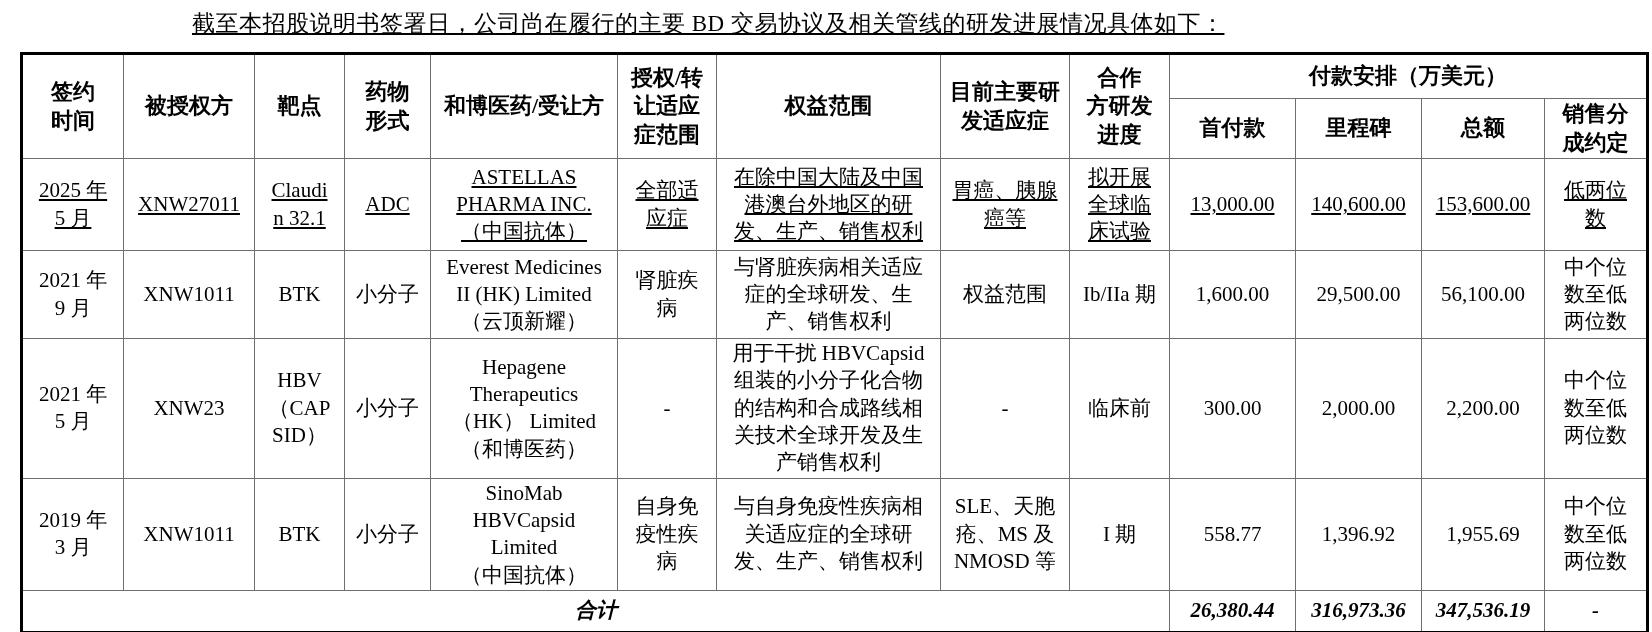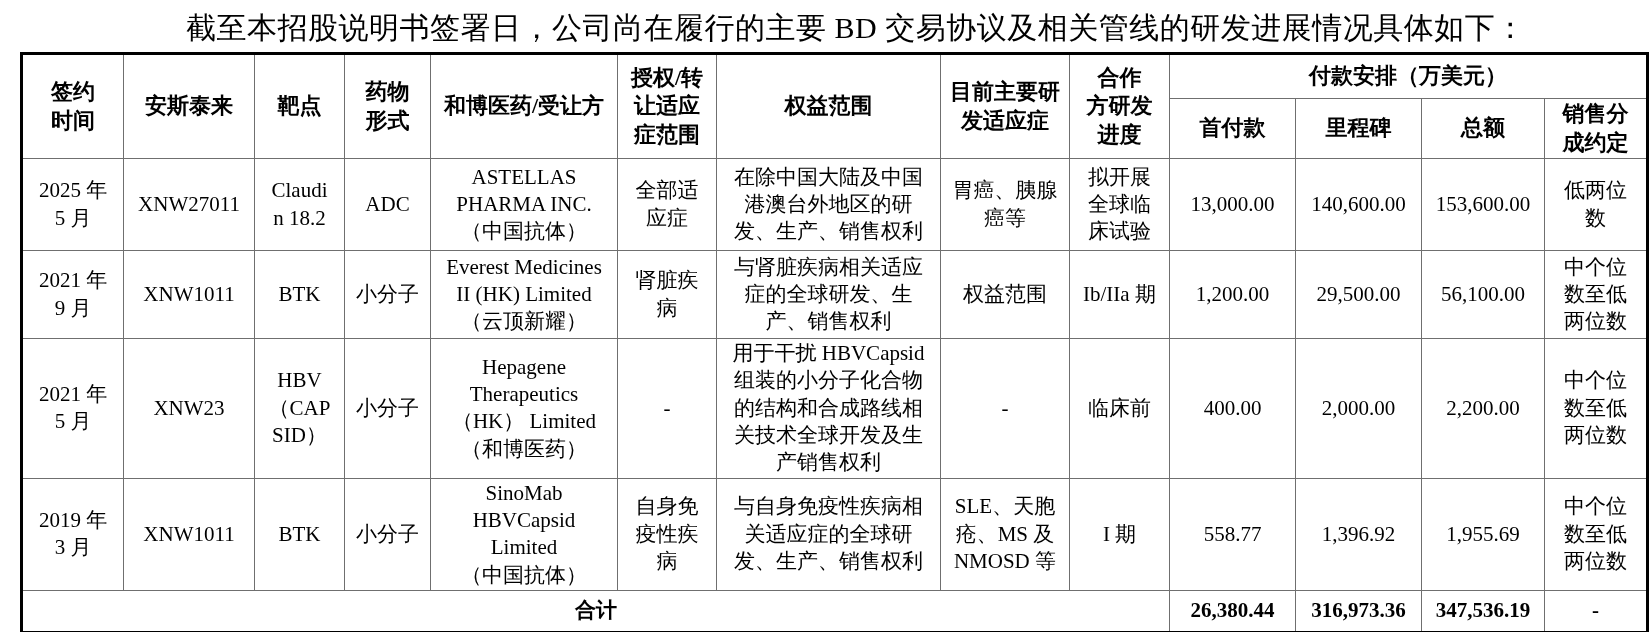--- a/index.html
+++ b/index.html
@@ -6,24 +6,25 @@
   body{
     width:1652px;height:632px;
     background:#ffffff;
     font-family:"Liberation Serif","DejaVu Serif",serif;
     color:#000;
     position:relative;
     overflow:hidden;
   }
   .intro{
     position:absolute;
-    left:186px;top:8px;
-    font-size:30px;
+    left:192px;top:8px;
+    font-size:23px;
     letter-spacing:0.5px;
     white-space:nowrap;
+    text-decoration:underline;
   }
   table.bd{
     position:absolute;
     left:20px;top:52px;
     width:1626px;
     border-collapse:collapse;
     table-layout:fixed;
     border:3px solid #000;
   }
   table.bd th, table.bd td{
@@ -41,24 +42,25 @@
   }
   table.bd td{
     font-size:21px;
   }
   td.num{
     text-align:right;
     padding-right:10px;
   }
   tr.total-row td{
     font-weight:bold;
+    font-style:italic;
   }
   tr.hr1{height:45px;}
   tr.hr2{height:49px;}
-  tr.r1{height:92px;}
+  tr.r1{height:92px;text-decoration:underline;}
   tr.r2{height:88px;}
   tr.r3{height:136px;}
   tr.r4{height:105px;}
   tr.total-row{height:42px;}
 </style>
 </head>
 <body>
 
 <div class="intro">截至本招股说明书签署日，公司尚在履行的主要 BD 交易协议及相关管线的研发进展情况具体如下：</div>
 
@@ -75,21 +77,21 @@
     <col style="width:100px">
       <col style="width:126px">
       <col style="width:126px">
       <col style="width:123px">
     <col style="width:103px">
   </colgroup>
   <thead>
     <tr class="hr1">
       <th rowspan="2">签约
 时间</th>
-      <th rowspan="2">安斯泰来</th>
+      <th rowspan="2">被授权方</th>
       <th rowspan="2">靶点</th>
       <th rowspan="2">药物
 形式</th>
       <th rowspan="2">和博医药/受让方</th>
       <th rowspan="2">授权/转
 让适应
 症范围</th>
       <th rowspan="2">权益范围</th>
       <th rowspan="2">目前主要研
 发适应症</th>
@@ -105,21 +107,21 @@
       <th>销售分
 成约定</th>
     </tr>
   </thead>
   <tbody>
     <tr class="r1">
       <td>2025 年
 5 月</td>
       <td>XNW27011</td>
       <td>Claudi
-n 18.2</td>
+n 32.1</td>
       <td>ADC</td>
       <td>ASTELLAS
 PHARMA INC.
 （中国抗体）</td>
       <td>全部适
 应症</td>
       <td>在除中国大陆及中国
 港澳台外地区的研
 发、生产、销售权利</td>
       <td>胃癌、胰腺
@@ -142,21 +144,21 @@
       <td>Everest Medicines
 II (HK) Limited
 （云顶新耀）</td>
       <td>肾脏疾
 病</td>
       <td>与肾脏疾病相关适应
 症的全球研发、生
 产、销售权利</td>
       <td>权益范围</td>
       <td>Ib/IIa 期</td>
-      <td class="num">1,200.00</td>
+      <td class="num">1,600.00</td>
       <td class="num">29,500.00</td>
       <td class="num">56,100.00</td>
       <td>中个位
 数至低
 两位数</td>
     </tr>
     <tr class="r3">
       <td>2021 年
 5 月</td>
       <td>XNW23</td>
@@ -169,21 +171,21 @@
 （HK） Limited
 （和博医药）</td>
       <td>-</td>
       <td>用于干扰 HBVCapsid
 组装的小分子化合物
 的结构和合成路线相
 关技术全球开发及生
 产销售权利</td>
       <td>-</td>
       <td>临床前</td>
-      <td class="num">400.00</td>
+      <td class="num">300.00</td>
       <td class="num">2,000.00</td>
       <td class="num">2,200.00</td>
       <td>中个位
 数至低
 两位数</td>
     </tr>
     <tr class="r4">
       <td>2019 年
 3 月</td>
       <td>XNW1011</td>

